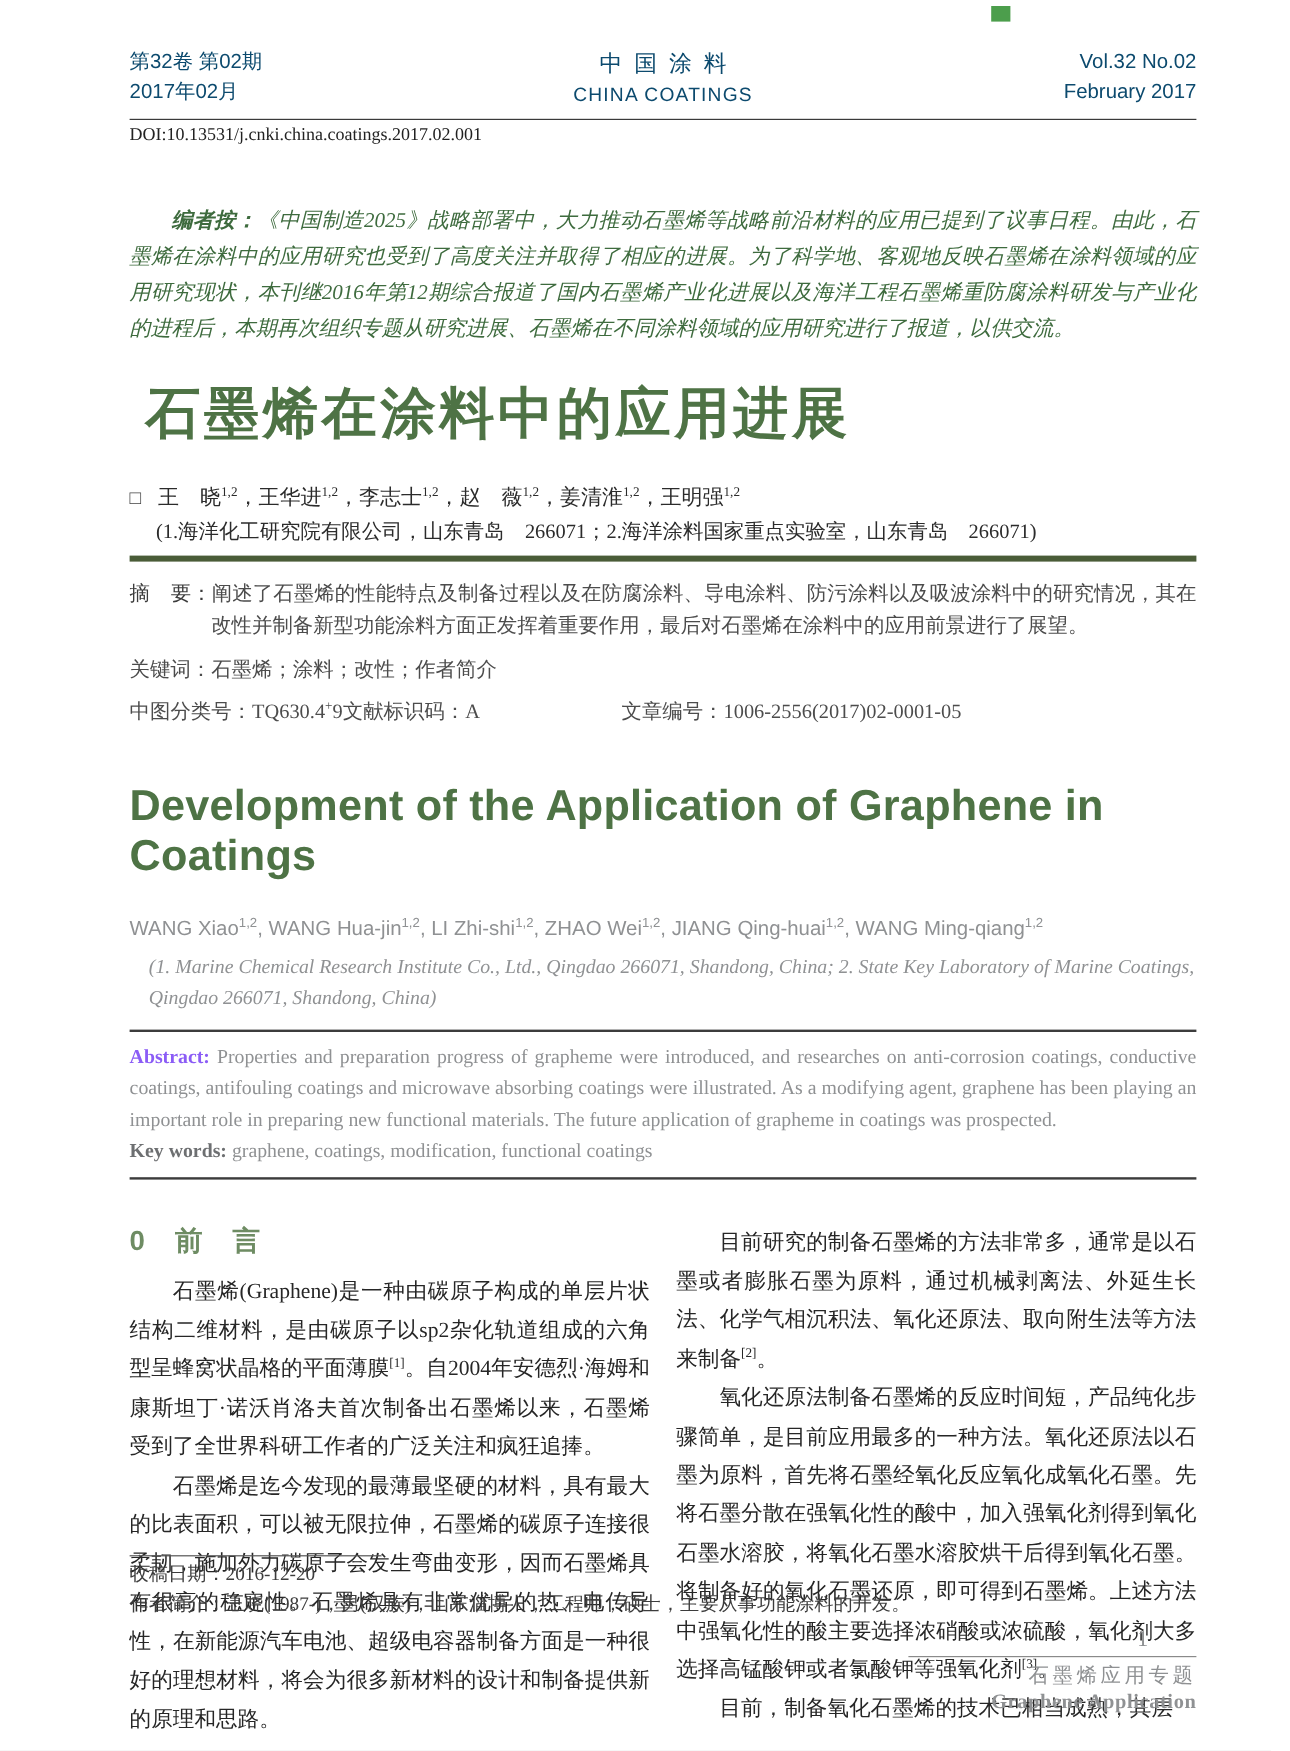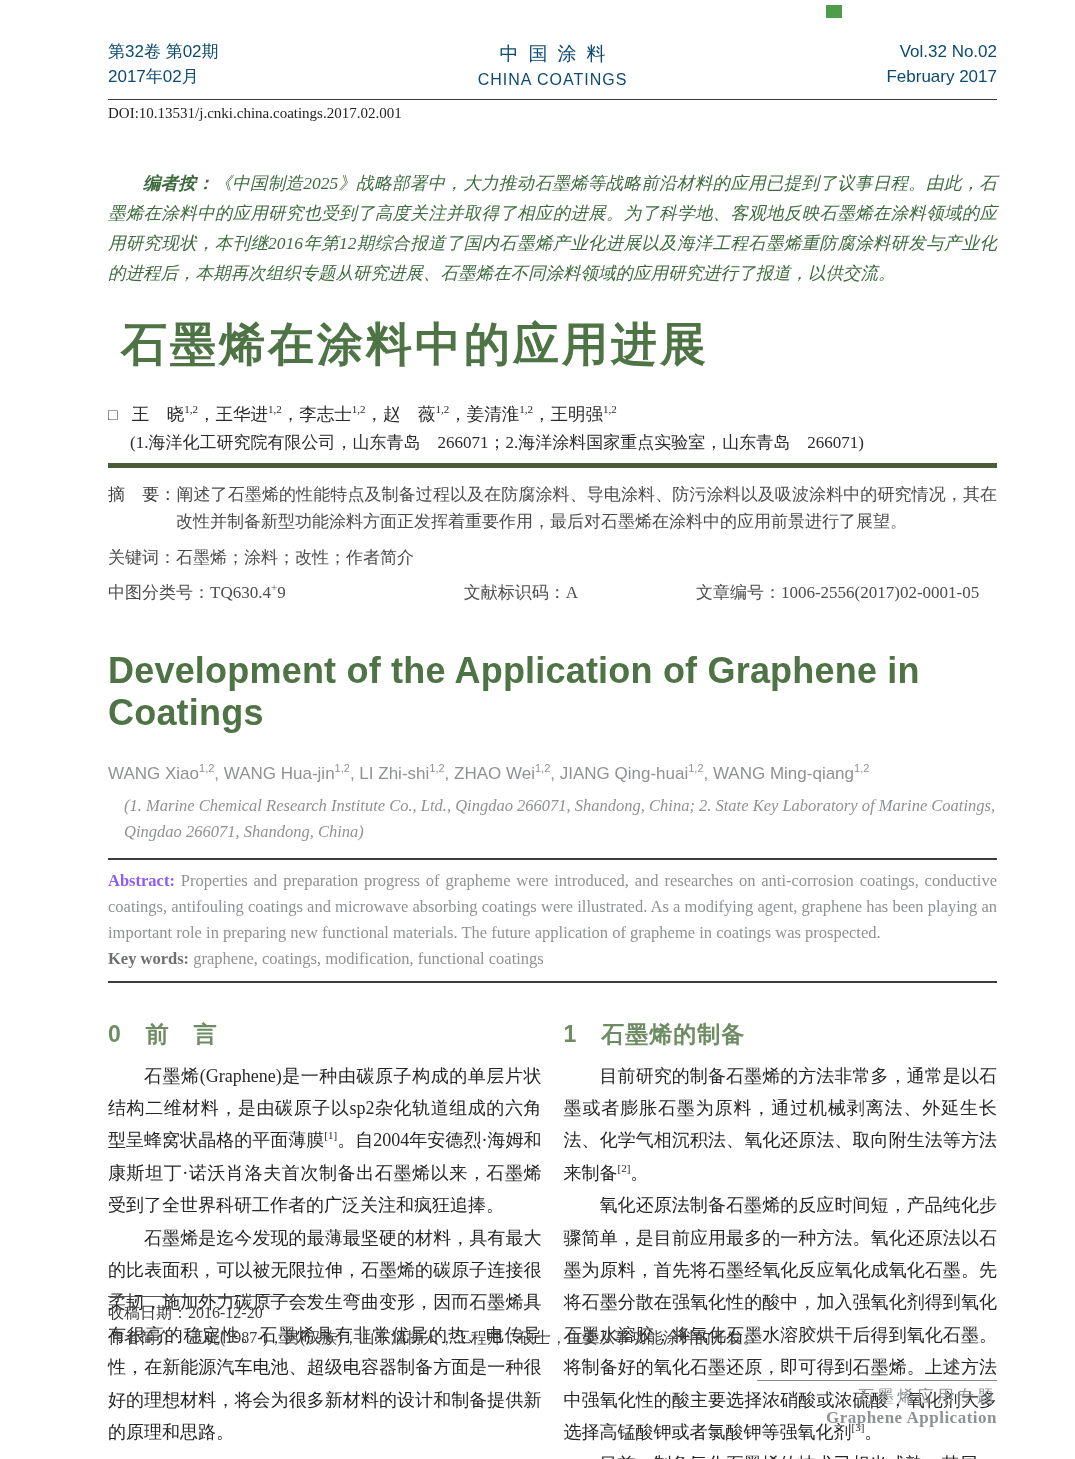--- a/index.html
+++ b/index.html
@@ -34,21 +34,21 @@
   .authors-cn{margin-top:20px; font-size:17.5px; color:#2b2b2b;}
   .authors-cn .marker{margin-right:14px; font-size:16px; color:#444;}
   .affil-cn{margin-top:5px; font-size:17px; color:#2b2b2b; padding-left:22px;}
   .green-rule{height:5px; margin-top:9px;}
 
   
   .abstract-cn{margin-top:13px; font-size:17px; color:#4c4c4c; line-height:1.62;
                text-align:justify; padding-left:68px; text-indent:-68px;}
   .kw-cn{margin-top:10px; font-size:17px; color:#4c4c4c;}
   .meta-row{margin-top:12px; font-size:17px; color:#4c4c4c; display:flex;}
-  .meta-row .m2{margin-left:178px;} .meta-row .m3{margin-left:118px;}
+  .meta-row .m2{} .meta-row .m3{margin-left:118px;}
   .sup{font-size:11px; vertical-align:super; line-height:0;}
 
   
   .title-en{margin-top:46px; font-family:"Liberation Sans","DejaVu Sans",sans-serif;
             font-weight:bold; font-size:36px; letter-spacing:0.2px;}
   .authors-en{margin-top:13px; font-family:"Liberation Sans","DejaVu Sans",sans-serif;
               font-size:17px; color:#8f9193;}
   .affil-en{margin-top:9px; font-style:italic; font-size:16.5px; color:#8f9193; line-height:1.6;margin-left:16px;}
   .dark-rule{border:none; border-top:2px solid #3c3c3c; margin:12px 0 0 0;}
   .abstract-en{margin-top:8px; font-size:16.5px; color:#8f9193; line-height:1.6; text-align:justify;}
@@ -140,21 +140,20 @@
     </div>
     <hr class="dark-rule">
 
     <div class="columns">
       <div class="col-body">
         <h3 class="sec-head" style="color:#6e8c63;">0　前　言</h3>
         <p><span>石墨烯(Graphene)是一种由碳原子构成的单层片状结构二维材料，是由碳原子以sp2杂化轨道组成的六角型呈蜂窝状晶格的平面薄膜</span><sup class="sup">[1]</sup><span>。自2004年安德烈·海姆和康斯坦丁·诺沃肖洛夫首次制备出石墨烯以来，石墨烯受到了全世界科研工作者的广泛关注和疯狂追捧。</span></p>
         <p>石墨烯是迄今发现的最薄最坚硬的材料，具有最大的比表面积，可以被无限拉伸，石墨烯的碳原子连接很柔韧，施加外力碳原子会发生弯曲变形，因而石墨烯具有很高的稳定性。石墨烯具有非常优异的热、电传导性，在新能源汽车电池、超级电容器制备方面是一种很好的理想材料，将会为很多新材料的设计和制备提供新的原理和思路。</p>
       </div>
       <div class="col-body">
-        <h3 class="sec-head" style="color:#6e8c63;">1　石墨烯的制备</h3>
         <p><span>目前研究的制备石墨烯的方法非常多，通常是以石墨或者膨胀石墨为原料，通过机械剥离法、外延生长法、化学气相沉积法、氧化还原法、取向附生法等方法来制备</span><sup class="sup">[2]</sup><span>。</span></p>
         <p><span>氧化还原法制备石墨烯的反应时间短，产品纯化步骤简单，是目前应用最多的一种方法。氧化还原法以石墨为原料，首先将石墨经氧化反应氧化成氧化石墨。先将石墨分散在强氧化性的酸中，加入强氧化剂得到氧化石墨水溶胶，将氧化石墨水溶胶烘干后得到氧化石墨。将制备好的氧化石墨还原，即可得到石墨烯。上述方法中强氧化性的酸主要选择浓硝酸或浓硫酸，氧化剂大多选择高锰酸钾或者氯酸钾等强氧化剂</span><sup class="sup">[3]</sup><span>。</span></p>
         <p>目前，制备氧化石墨烯的技术已相当成熟，其层</p>
       </div>
     </div>
   </div>
 
   <div class="footnote">
     <hr class="fsep">
     <div><span>收稿日期：</span><span>2016-12-20</span></div>

